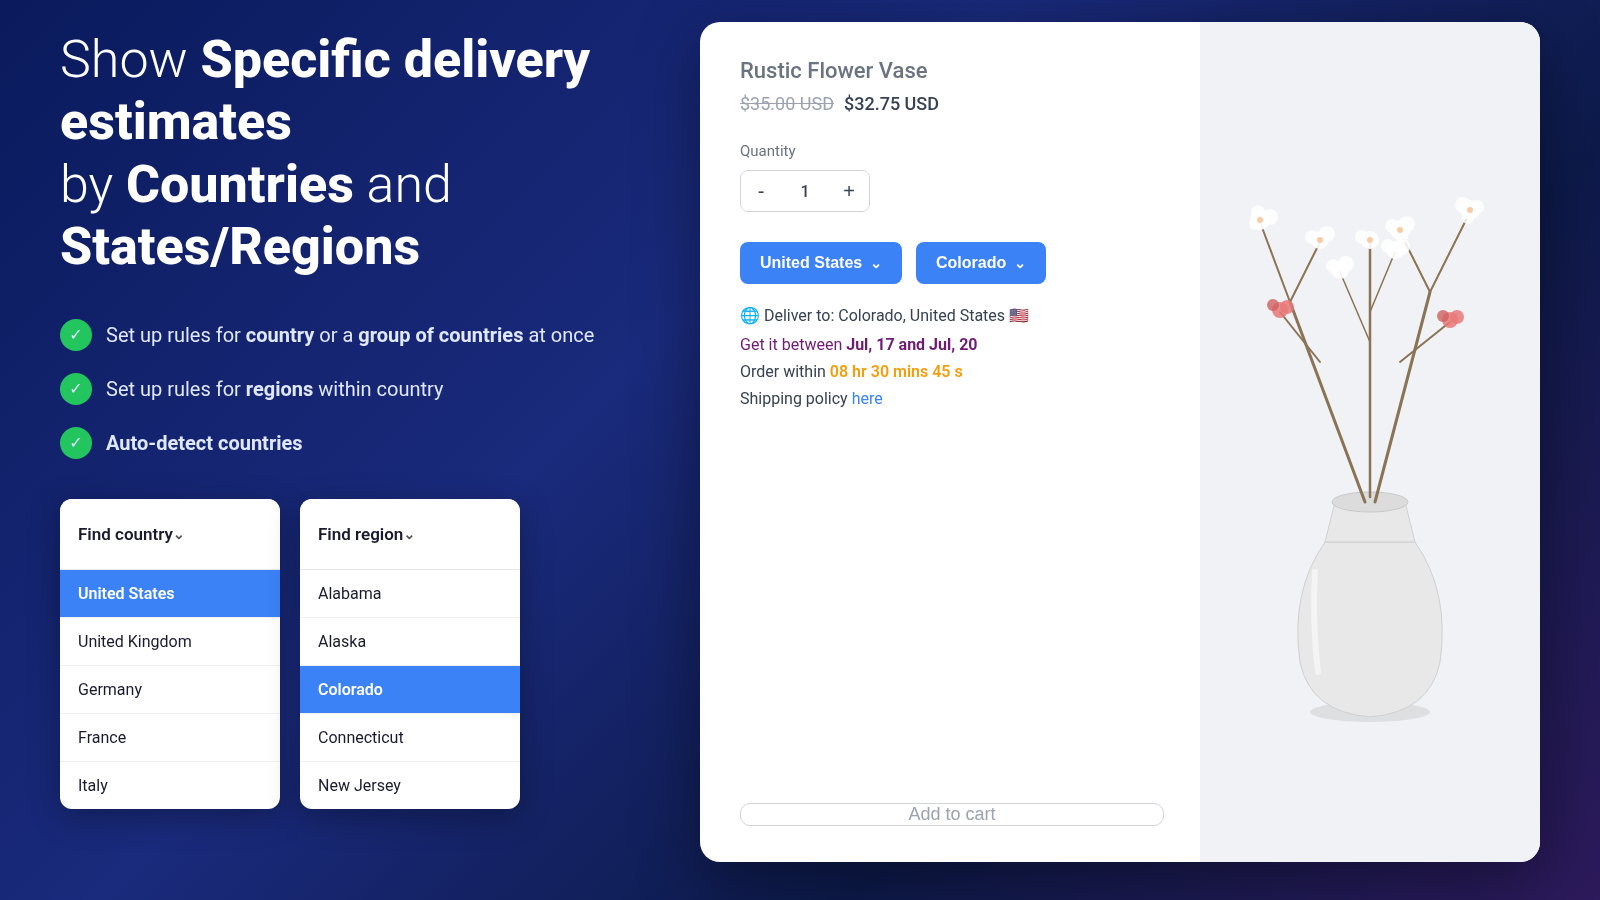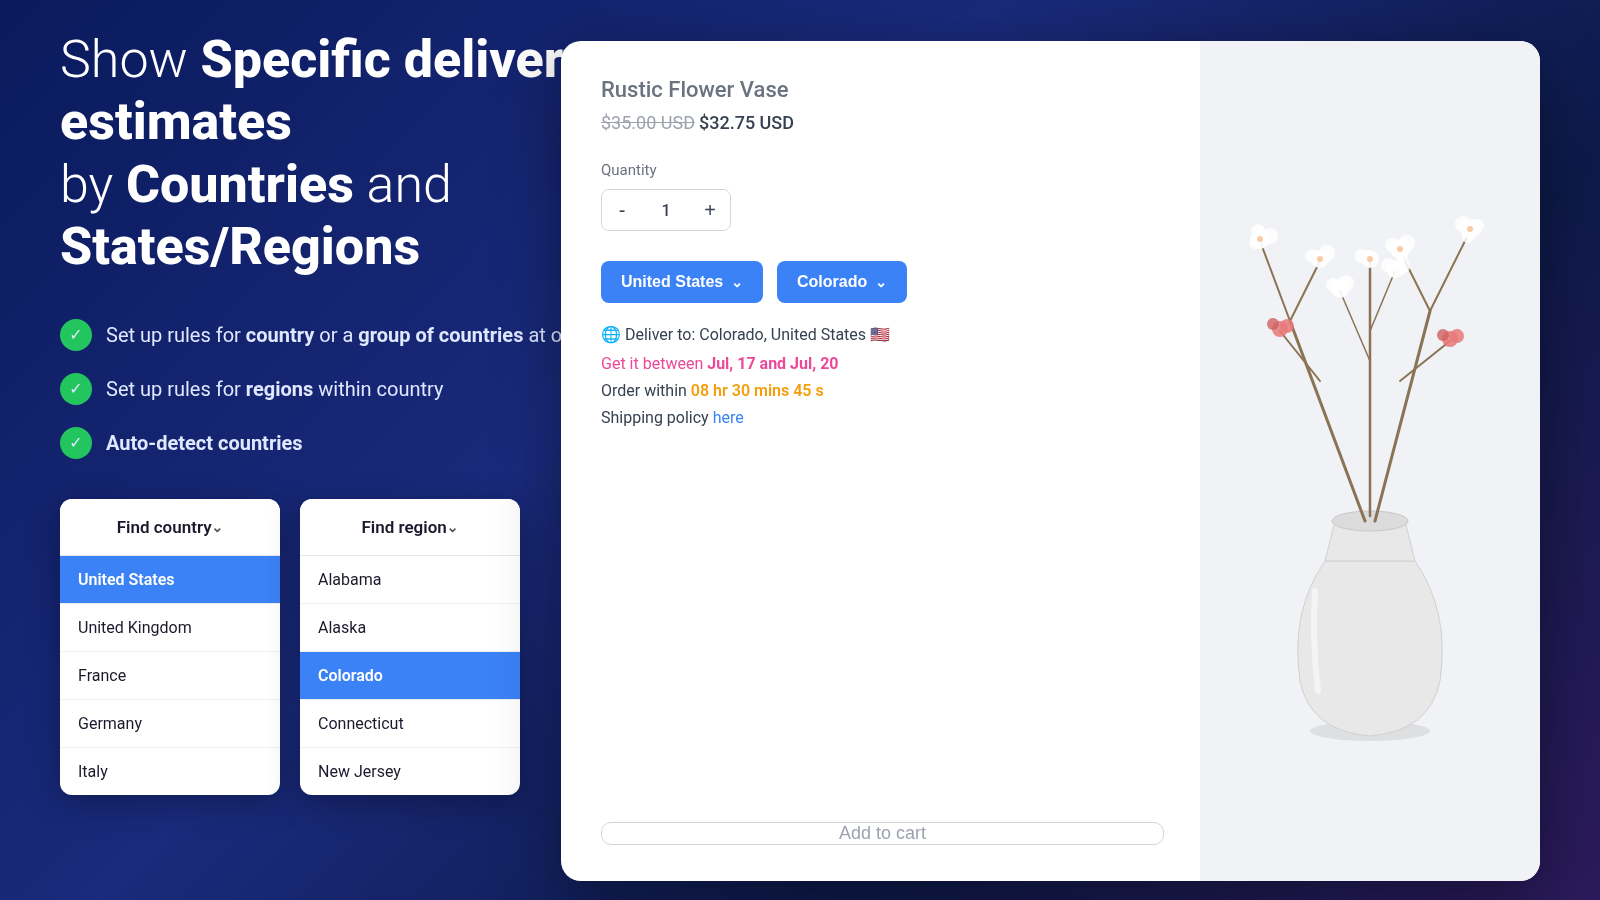--- a/index.html
+++ b/index.html
@@ -62,22 +62,22 @@
       background: white;
       border-radius: 12px;
       overflow: hidden;
       width: 220px;
       box-shadow: 0 8px 32px rgba(0,0,0,0.3);
     }
 
     .dropdown-header {
       display: flex;
       align-items: center;
-      justify-content: center;
-      padding: 18px 18px;
+      justify-content: flex-start;
+      padding: 25px 18px;
       background: white;
       color: #1a1a2e;
       font-size: 17px;
       font-weight: 600;
       cursor: pointer;
       border-bottom: 1px solid #e5e7eb;
     }
 
     .chevron {
       font-size: 14px;
@@ -95,22 +95,22 @@
     .dropdown-item.selected {
       background: #3b82f6;
       color: white;
       font-weight: 600;
     }
 
     
     .right-section {
       position: absolute;
       right: 60px;
-      top: 41px;
-      width: 979px;
+      top: 22px;
+      width: 840px;
       height: 840px;
       background: white;
       border-radius: 20px;
       overflow: hidden;
       display: flex;
       box-shadow: 0 16px 64px rgba(0,0,0,0.4);
     }
 
     .product-info {
       padding: 36px 36px 36px 40px;
@@ -122,21 +122,21 @@
     .product-title {
       font-size: 22px;
       color: #6b7280;
       font-weight: 500;
       margin-bottom: 10px;
     }
 
     .price-row {
       display: flex;
       align-items: center;
-      gap: 4px;
+      gap: 10px;
       margin-bottom: 28px;
     }
     .price-original {
       font-size: 18px;
       color: #9ca3af;
       text-decoration: line-through;
     }
     .price-sale {
       font-size: 18px;
       color: #374151;
@@ -200,21 +200,21 @@
     .delivery-info {
       margin-bottom: 32px;
     }
     .deliver-to {
       font-size: 16px;
       color: #374151;
       margin-bottom: 10px;
     }
     .get-it {
       font-size: 16px;
-      color: #ec4899;
+      color: #701a75;
       margin-bottom: 8px;
     }
     .get-it strong { font-weight: 700; }
     .order-within {
       font-size: 16px;
       color: #374151;
       margin-bottom: 8px;
     }
     .order-within .timer { color: #f59e0b; font-weight: 600; }
     .shipping-policy {
@@ -277,22 +277,22 @@
 
   <div class="dropdowns-row">
 
     <div class="dropdown-panel">
       <div class="dropdown-header">
         <span>Find country</span>
         <span class="chevron">⌄</span>
       </div>
       <div class="dropdown-item selected">United States</div>
       <div class="dropdown-item">United Kingdom</div>
+      <div class="dropdown-item">Germany</div>
       <div class="dropdown-item">France</div>
-      <div class="dropdown-item">Germany</div>
       <div class="dropdown-item">Italy</div>
     </div>
 
     <div class="dropdown-panel">
       <div class="dropdown-header">
         <span>Find region</span>
         <span class="chevron">⌄</span>
       </div>
       <div class="dropdown-item">Alabama</div>
       <div class="dropdown-item">Alaska</div>

